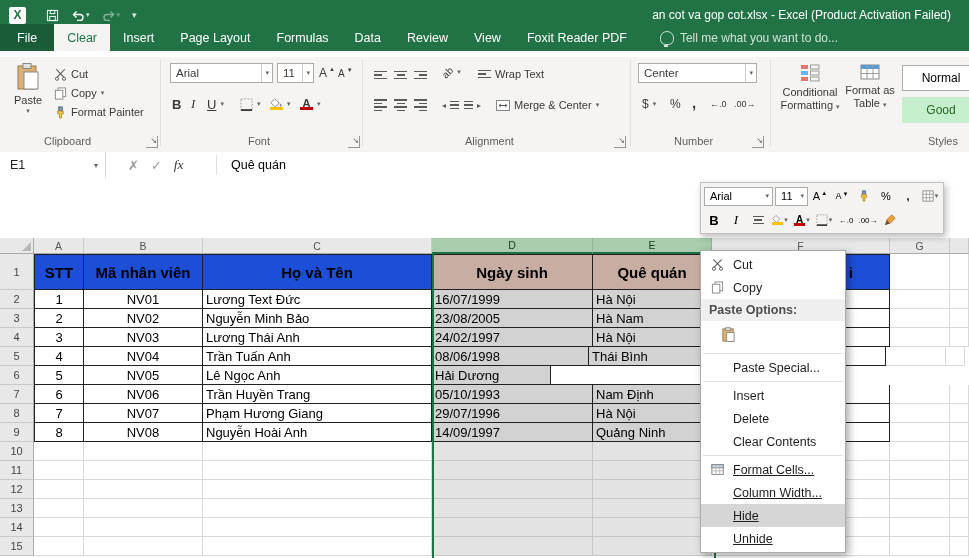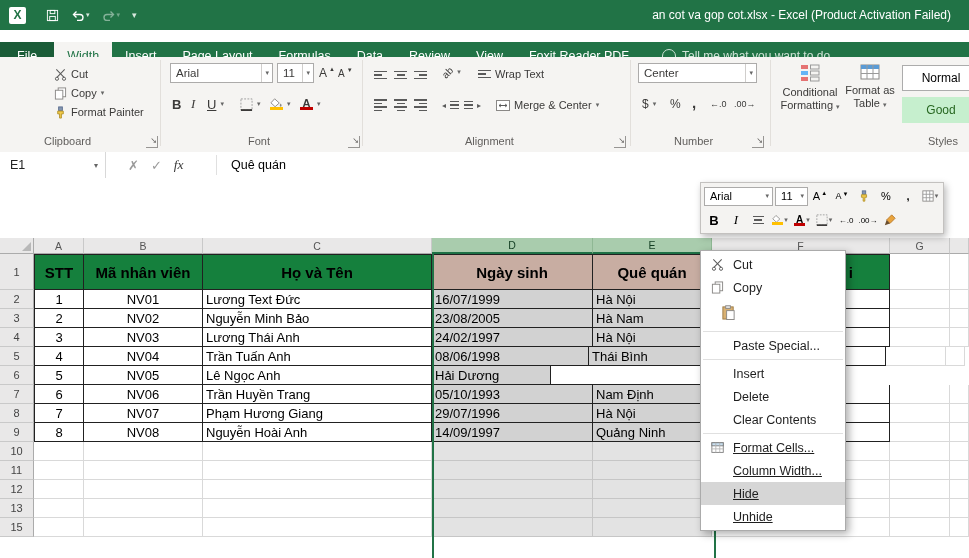--- a/index.html
+++ b/index.html
@@ -11,21 +11,21 @@
             display:flex;align-items:center;color:#fff;}
   .xl-logo{width:17px;height:17px;margin-left:9px;background:#fff;color:#217346;border-radius:2px;
            font-weight:bold;font-size:12px;line-height:17px;text-align:center;}
   .qat{display:flex;align-items:center;margin-left:16px;gap:4px;}
   .qat-btn{display:flex;align-items:center;height:22px;padding:0 4px;gap:1px;cursor:default;}
   .qat .caret{font-size:7px;color:#d7e8de;}
   .dim{opacity:.45;}
   .title-text{position:absolute;right:18px;top:0;height:30px;line-height:30px;font-size:12px;color:#fff;white-space:nowrap;}
 
   
-  .tabbar{position:absolute;left:0;top:42px;width:100%;height:27px;background:#217346;
+  .tabbar{position:absolute;left:0;top:24px;width:100%;height:27px;background:#217346;
           display:flex;align-items:stretch;color:#fff;font-size:12.5px;}
   .tab{display:flex;align-items:center;padding:0 13px;cursor:default;white-space:nowrap;}
   .tab.file{padding:0 17px;background:#1a5c38;}
   .tab.active{background:#F5F4F2;color:#217346;}
   .tellme{display:flex;align-items:center;gap:6px;margin-left:20px;color:#cfe3d6;font-size:12px;}
   .bulb{width:12px;height:12px;border:1.2px solid #cfe3d6;border-radius:50% 50% 40% 40%;position:relative;}
   .bulb::after{content:"";position:absolute;left:3px;bottom:-3px;width:4px;height:2px;background:#cfe3d6;}
 
   
   .ribbon{position:absolute;left:0;top:57px;width:100%;height:95px;background:#F5F4F2;
@@ -79,21 +79,21 @@
   .g-ch{height:16px;background:#E9E8E8;border-right:1px solid #C9C9C9;border-bottom:1px solid #ABABAB;box-sizing:border-box;
         font-size:10.5px;color:#555;display:flex;align-items:center;justify-content:center;cursor:default;}
   .g-ch.sel{background:#A9CCAD;color:#123D22;border-bottom:2px solid #1E7145;border-right:1px solid #8FB894;}
   .g-rh{width:34px;background:#E9E8E8;border-right:1px solid #ABABAB;border-bottom:1px solid #C9C9C9;box-sizing:border-box;
         font-size:11px;color:#444;display:flex;align-items:center;justify-content:center;cursor:default;}
   .g-cell{box-sizing:border-box;border-right:1px solid #D9D9D9;border-bottom:1px solid #D9D9D9;
           font-size:13px;color:#000;display:flex;align-items:center;padding:0 3px;white-space:nowrap;overflow:hidden;cursor:cell;}
   .g-cell.tb{border-right:1px solid #212121;border-bottom:1px solid #212121;}
   .g-cell.bl{border-left:1px solid #212121;}
   .g-cell.bt{border-top:1px solid #212121;}
-  .g-cell.hdr{font-weight:bold;font-size:15px;justify-content:center;background:#15803d;}
+  .g-cell.hdr{font-weight:bold;font-size:15px;justify-content:center;background:#1d4ed8;}
   .g-cell.hdr.hsel{background:#C8ADA2;}
   .g-cell.csel{background:#D2D2D2;}
   .g-cell.esel{background:#E3E3E3;border-right:1px solid #C6C6C6;border-bottom:1px solid #C6C6C6;}
   .g-cell.center{justify-content:center;}
   .g-cell.frag{justify-content:flex-end;padding-right:36px;}
   .col-sel-outline{position:absolute;left:432px;top:16px;width:280px;bottom:0;
                    border-left:2px solid #217346;border-right:2px solid #217346;pointer-events:none;}
 
   
   .mini-toolbar{position:absolute;left:700px;top:182px;width:244px;height:52px;background:#F4F3F1;
@@ -150,36 +150,45 @@
       </span>
       <span class="qat-btn">
           <span class="caret" style="font-size:9px;">▾</span>
         </span>
     </div>
     <div class="title-text">an cot va gop cot.xlsx - Excel (Product Activation Failed)</div>
   </div>
 
   <div class="tabbar">
     <div class="tab file">File</div>
-    <div class="tab active">Width</div>
+    <div class="tab active">Clear</div>
     <div class="tab">Insert</div>
     <div class="tab">Page Layout</div>
     <div class="tab">Formulas</div>
     <div class="tab">Data</div>
     <div class="tab">Review</div>
     <div class="tab">View</div>
     <div class="tab">Foxit Reader PDF</div>
     <div class="tellme">
       <span class="bulb"></span>
       <span>Tell me what you want to do...</span>
     </div>
   </div>
 
   <div class="ribbon">
 
+    <div class="rbig" style="left:6px;top:5px;width:44px;">
+      <svg width="26" height="30" viewBox="0 0 26 30">
+          <rect x="3" y="4" width="18" height="23" fill="#d9b173" stroke="#9c7b45"></rect>
+          <rect x="8" y="1.5" width="8" height="5" fill="#e0e0e0" stroke="#8a8886"></rect>
+          <rect x="9" y="10" width="14" height="17" fill="#fff" stroke="#8a8886"></rect>
+        </svg>
+      <span class="two-line">Paste</span>
+      <span class="caret-s">▾</span>
+    </div>
     <div class="rbtn" style="left:54px;top:8px;">
       <svg width="13" height="13" viewBox="0 0 14 14">
           <path d="M3.2 10.2 L11.5 1.5 M10.8 10.2 L2.5 1.5" stroke="#5a5a5a" stroke-width="1.1" fill="none"></path>
           <circle cx="3.2" cy="11.6" r="1.7" fill="none" stroke="#5a5a5a"></circle>
           <circle cx="10.8" cy="11.6" r="1.7" fill="none" stroke="#5a5a5a"></circle>
         </svg>
       <span>Cut</span>
     </div>
     <div class="rbtn" style="left:54px;top:27px;">
       <svg width="13" height="13" viewBox="0 0 14 14">
@@ -551,20 +560,31 @@
         <div class="g-cell" style="width: 50px;"></div>
         <div class="g-cell" style="width: 119px;"></div>
         <div class="g-cell" style="width: 229px;"></div>
         <div class="g-cell esel" style="width: 161px;"></div>
         <div class="g-cell esel" style="width: 119px;"></div>
         <div class="g-cell" style="width: 178px;"></div>
         <div class="g-cell" style="width: 60px;"></div>
         <div class="g-cell" style="width: 19px;"></div>
       </div>
       <div class="g-row" style="height: 19px;">
+        <div class="g-rh">14</div>
+        <div class="g-cell" style="width: 50px;"></div>
+        <div class="g-cell" style="width: 119px;"></div>
+        <div class="g-cell" style="width: 229px;"></div>
+        <div class="g-cell esel" style="width: 161px;"></div>
+        <div class="g-cell esel" style="width: 119px;"></div>
+        <div class="g-cell" style="width: 178px;"></div>
+        <div class="g-cell" style="width: 60px;"></div>
+        <div class="g-cell" style="width: 19px;"></div>
+      </div>
+      <div class="g-row" style="height: 19px;">
         <div class="g-rh">15</div>
         <div class="g-cell" style="width: 50px;"></div>
         <div class="g-cell" style="width: 119px;"></div>
         <div class="g-cell" style="width: 229px;"></div>
         <div class="g-cell esel" style="width: 161px;"></div>
         <div class="g-cell esel" style="width: 119px;"></div>
         <div class="g-cell" style="width: 178px;"></div>
         <div class="g-cell" style="width: 60px;"></div>
         <div class="g-cell" style="width: 19px;"></div>
       </div>
@@ -672,20 +692,21 @@
       </div>
       <div class="cm-item">
         <span class="cm-ico">
           <svg width="13" height="13" viewBox="0 0 14 14">
             <rect x="4.5" y="1" width="8" height="9.5" fill="#fff" stroke="#8a8886"></rect>
             <rect x="1.5" y="3.5" width="8" height="9.5" fill="#fff" stroke="#8a8886"></rect>
           </svg>
         </span>
         <span class="cm-txt">Copy</span>
       </div>
+      <div class="cm-heading">Paste Options:</div>
       <div class="cm-iconrow">
         <span class="cm-pastebtn">
           <span><svg width="15" height="15" viewBox="0 0 16 16">
               <rect x="2" y="2" width="11" height="13" fill="#d9b173" stroke="#9c7b45"></rect>
               <rect x="5" y="0.8" width="5" height="2.8" fill="#e8e8e8" stroke="#8a8886"></rect>
               <rect x="6" y="6" width="8" height="9.5" fill="#fff" stroke="#8a8886"></rect>
             </svg></span>
         </span>
       </div>
       <div class="cm-sep"></div>

